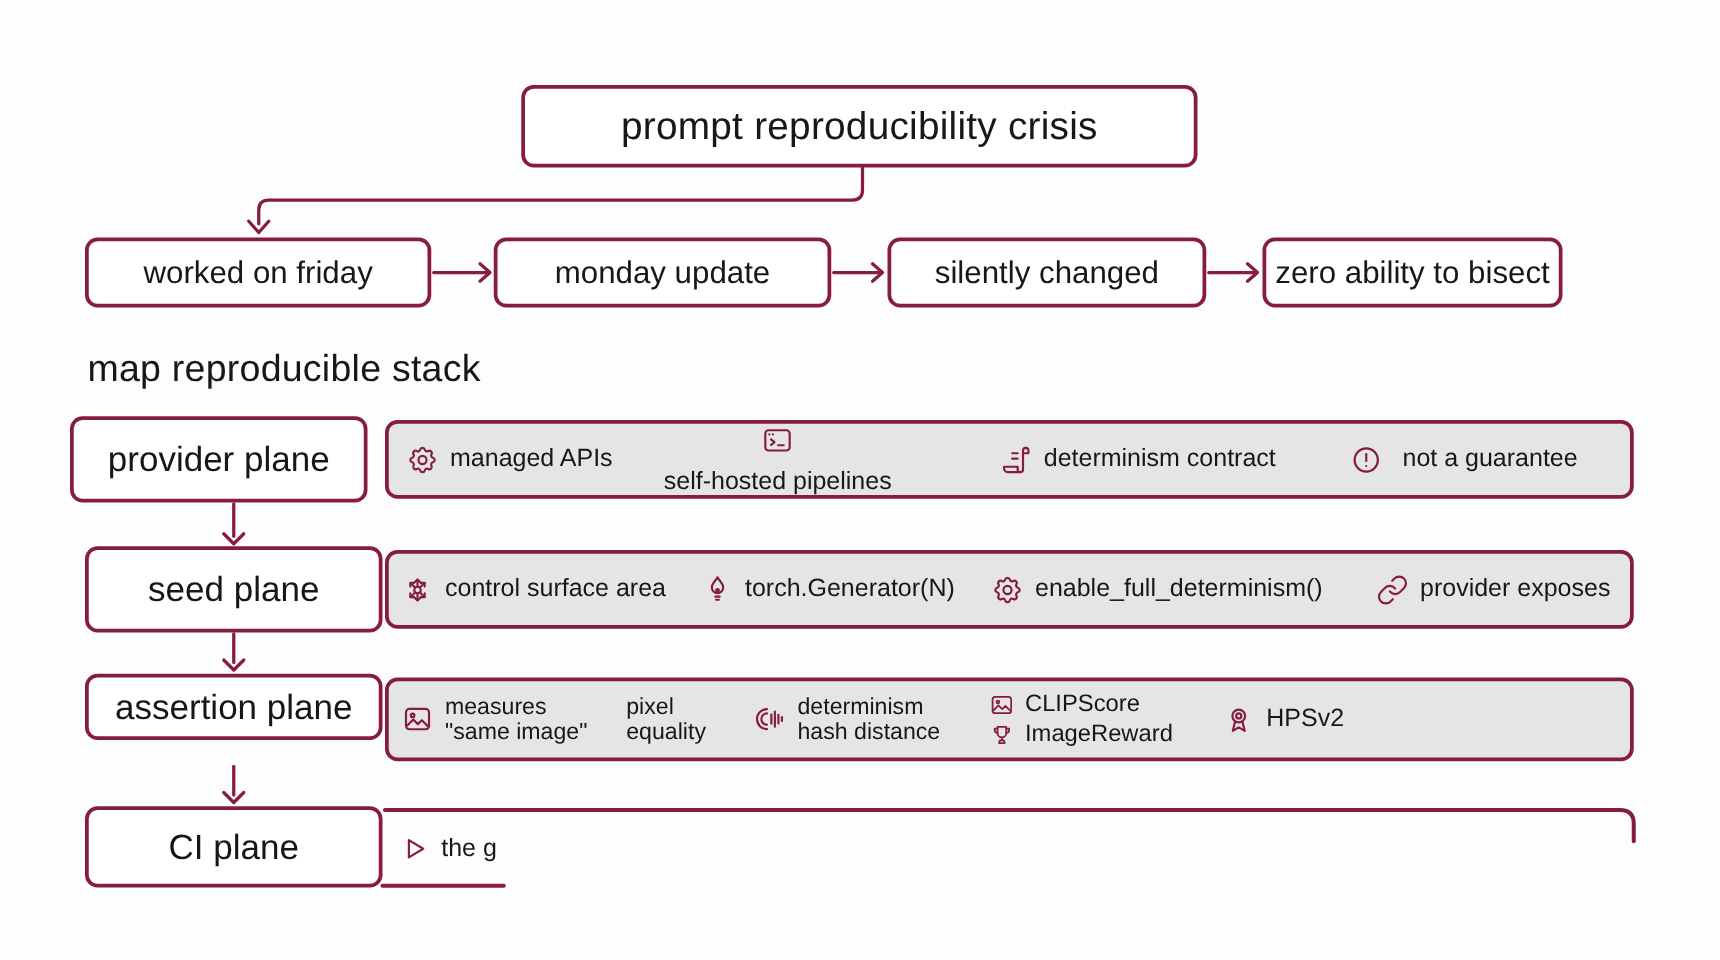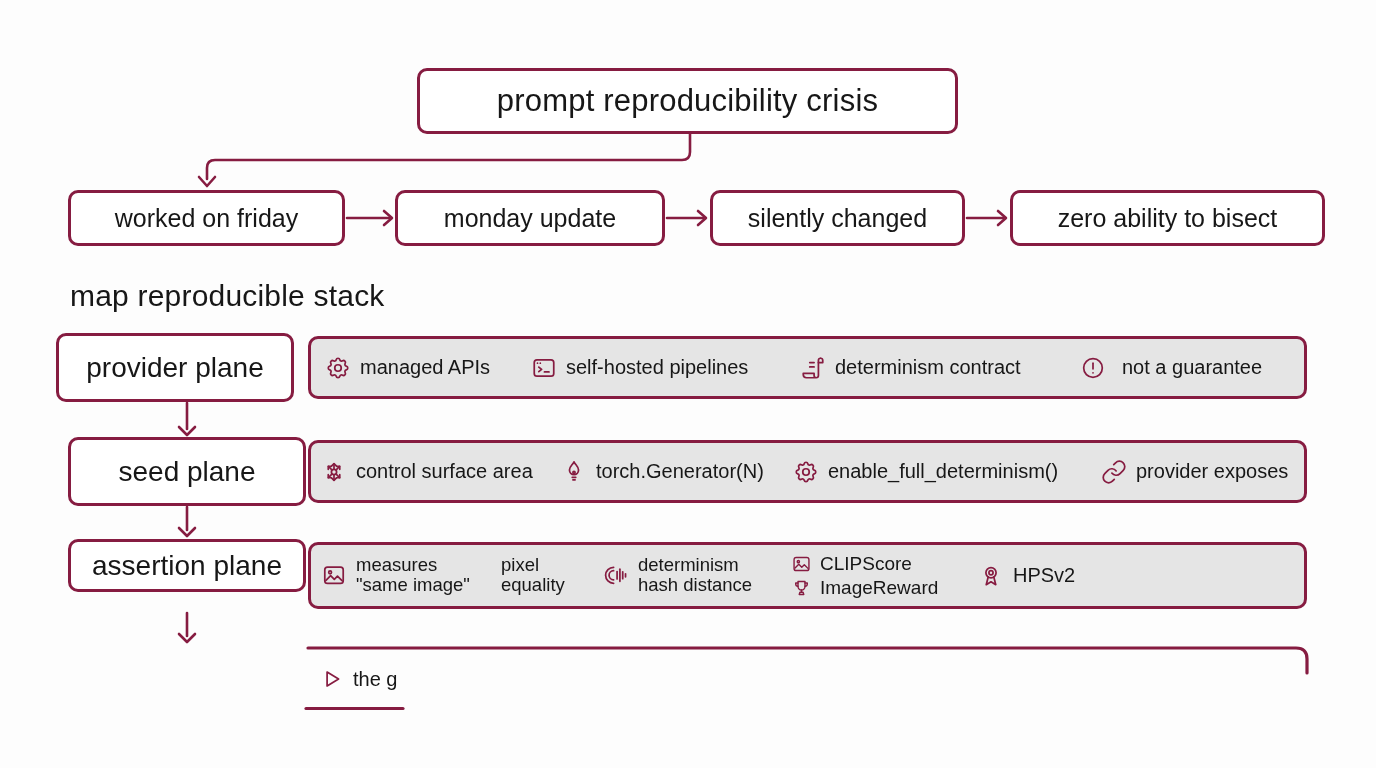--- a/index.html
+++ b/index.html
@@ -84,29 +84,29 @@
 
 <div class="box chain-box" style="left: 68px; width: 277px;">
       <span>worked on friday</span>
     </div>
     <div class="box chain-box" style="left: 395px; width: 270px;">
       <span>monday update</span>
     </div>
     <div class="box chain-box" style="left: 710px; width: 255px;">
       <span>silently changed</span>
     </div>
-    <div class="box chain-box" style="left: 1010px; width: 315px;">
+    <div class="box chain-box" style="left: 1010px; width: 240px;">
       <span>zero ability to bisect</span>
     </div>
     <div class="row-shell" style="left: 308px; top: 336px; width: 999px; height: 63px;">
       <div class="row-item" style="left: 14px;"><span class="ico"><svg class="icon-svg" viewBox="0 0 24 24">
             <path d="M10.325 4.317c.426-1.756 2.924-1.756 3.35 0a1.724 1.724 0 0 0 2.573 1.066c1.543-.94 3.31.826 2.37 2.37a1.724 1.724 0 0 0 1.065 2.572c1.756.426 1.756 2.924 0 3.35a1.724 1.724 0 0 0-1.066 2.573c.94 1.543-.826 3.31-2.37 2.37a1.724 1.724 0 0 0-2.572 1.065c-.426 1.756-2.924 1.756-3.35 0a1.724 1.724 0 0 0-2.573-1.066c-1.543.94-3.31-.826-2.37-2.37a1.724 1.724 0 0 0-1.065-2.572c-1.756-.426-1.756-2.924 0-3.35a1.724 1.724 0 0 0 1.066-2.573c-.94-1.543.826-3.31 2.37-2.37.996.608 2.296.07 2.572-1.065z"></path>
             <circle cx="12" cy="12" r="3"></circle>
           </svg></span><span class="txt">managed APIs</span></div>
-      <div class="row-item" style="left: 220px;"><span class="ico"><svg class="icon-svg" viewBox="0 0 24 24">
+      <div class="row-item" style="left: 220px; flex-direction: column;"><span class="ico"><svg class="icon-svg" viewBox="0 0 24 24">
             <rect x="3" y="4.5" width="18" height="15" rx="2.5"></rect>
             <path d="M6 7.6h.01M8.6 7.6h.01"></path>
             <path d="M7.2 11.2l2.6 2.1-2.6 2.1"></path>
             <path d="M12.4 15.6h4.2"></path>
           </svg></span><span class="txt">self-hosted pipelines</span></div>
       <div class="row-item" style="left: 489px;"><span class="ico"><svg class="icon-svg" viewBox="0 0 24 24">
             <path d="M15 21H6a3 3 0 0 1-3-3v-1h10v2a2 2 0 0 0 4 0V5a2 2 0 0 1 2-2"></path>
             <path d="M19 3a2 2 0 0 1 2 2v2h-4"></path>
             <path d="M9 7h4M9 11h4"></path>
           </svg></span><span class="txt">determinism contract</span></div>
@@ -191,13 +191,16 @@
     <div class="label-box" style="left: 68px; top: 539px; width: 238px; height: 53px;">
       <span>assertion plane</span>
     </div>
     <div class="row-shell" style="left: 308px; top: 648px; width: 999px; height: 62px; border: none; background: transparent;">
       <div class="clipwrap" style="position: absolute; left: 10px; top: 0px; bottom: 0px; width: 88px;">
         <div class="row-item" style="left: 0px;"><span class="ico"><svg class="icon-svg" viewBox="0 0 24 24">
               <path d="M8.4 5.6v12.8L19 12z"></path>
             </svg></span><span class="txt">the g</span></div>
       </div>
     </div>
+    <div class="label-box" style="left: 68px; top: 645px; width: 238px; height: 65px;">
+      <span>CI plane</span>
+    </div>
   </div>
 
 </body></html>

